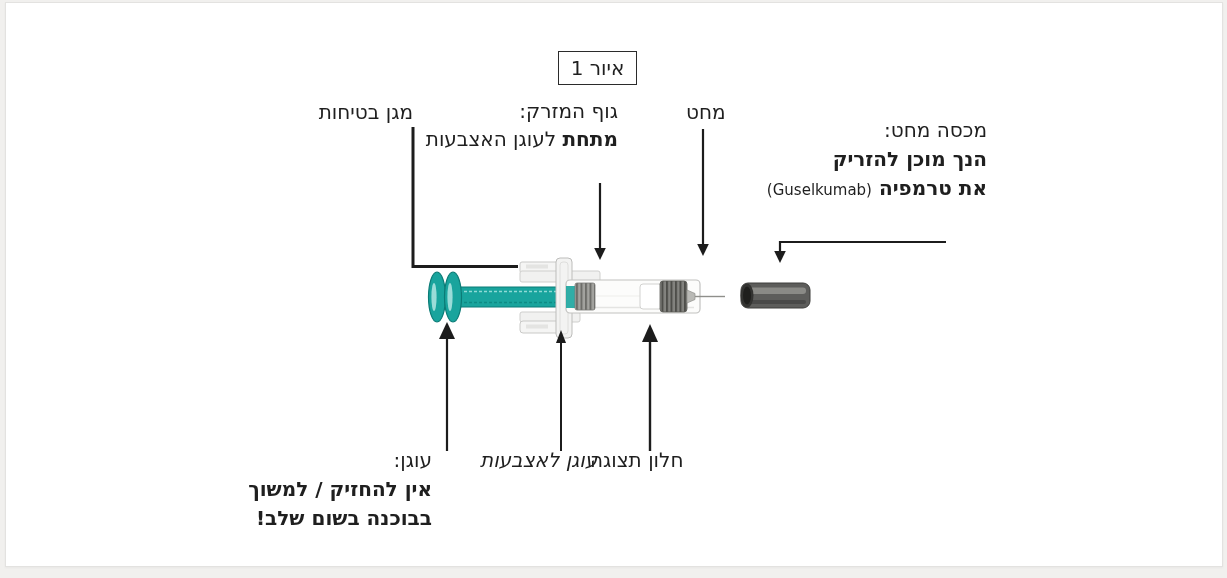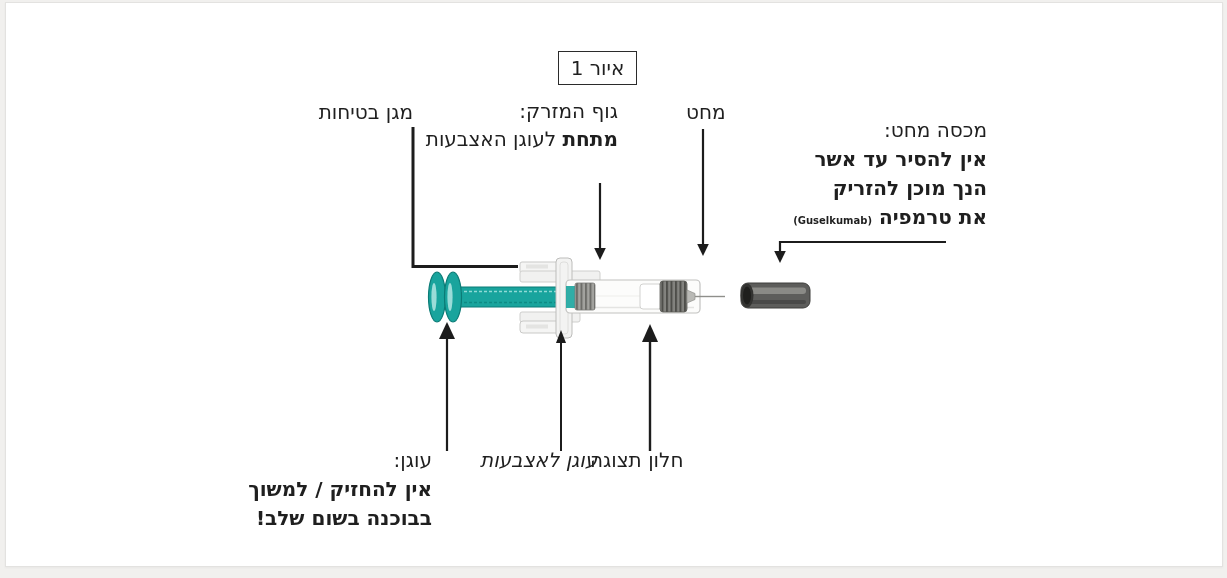--- a/index.html
+++ b/index.html
@@ -25,21 +25,21 @@
     position:absolute;
     color:#1f1f1f;
     font-size:20px;
     white-space:nowrap;
   }
   .rtl{direction:rtl;unicode-bidi:plaintext;text-align:right;}
   .single{line-height:24px;}
   .block{line-height:28px;}
   .block-wide{line-height:29px;}
   .bold{font-weight:700;}
-  .latin-small{font-size:10px;font-weight:700;text-align:center;}
+  .latin-small{font-size:15px;font-weight:400;text-align:center;}
   .title-box{
     position:absolute;
     left:558px;top:51px;
     width:77px;height:32px;
     border:1.5px solid #2b2b2b;
     background:#ffffff;
     display:flex;align-items:center;justify-content:center;
     font-size:20px;color:#1f1f1f;
   }
 </style>
@@ -158,21 +158,20 @@
 
   <div class="callout rtl block" style="right:609px;top:97px;">
     <div>גוף המזרק:</div>
     <div><span class="bold">מתחת</span><span> לעוגן האצבעות</span></div>
   </div>
 
   <div class="callout rtl single" style="left:686px;top:100px;">מחט</div>
 
   <div class="callout rtl block-wide" style="right:240px;top:116px;">
     <div>מכסה מחט:</div>
-    <div class="bold">אין להסיר עד אשר</div>
     <div class="bold">הנך מוכן להזריק</div>
     <div><span class="bold">את טרמפיה </span><span class="latin-small">(Guselkumab)</span></div>
   </div>
 
   <div class="callout rtl block-wide" style="right:795px;top:446px;">
     <div>עוגן:</div>
     <div class="bold">אין להחזיק / למשוך</div>
     <div class="bold">בבוכנה בשום שלב!</div>
   </div>
 

